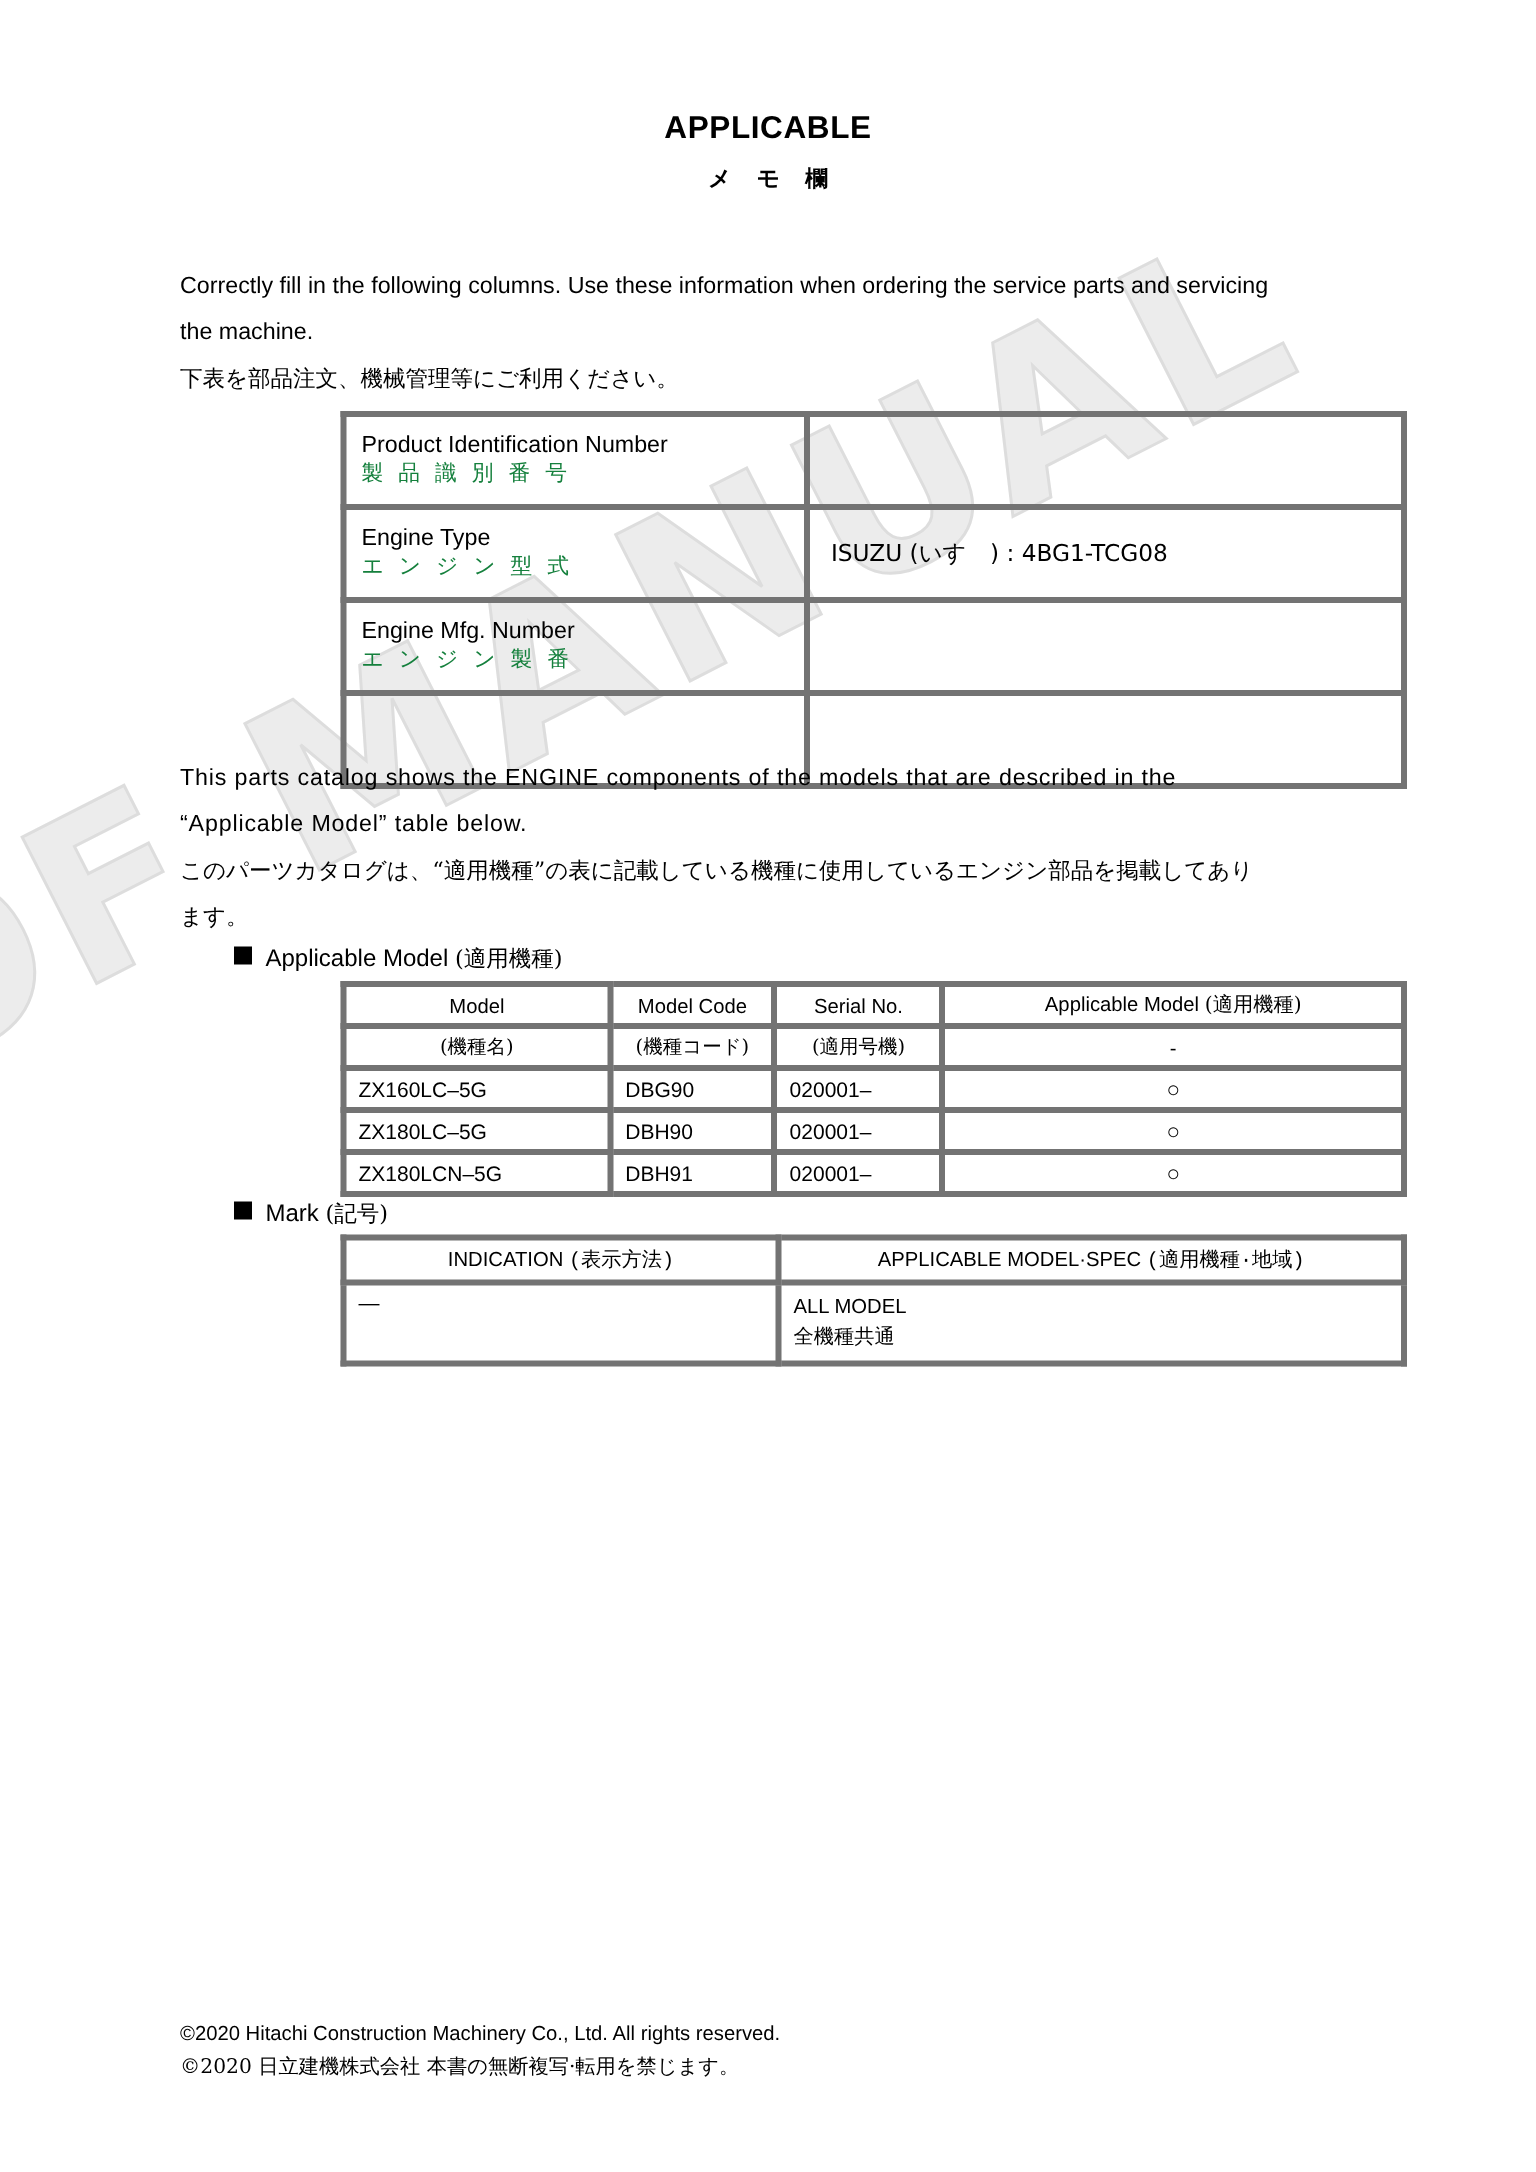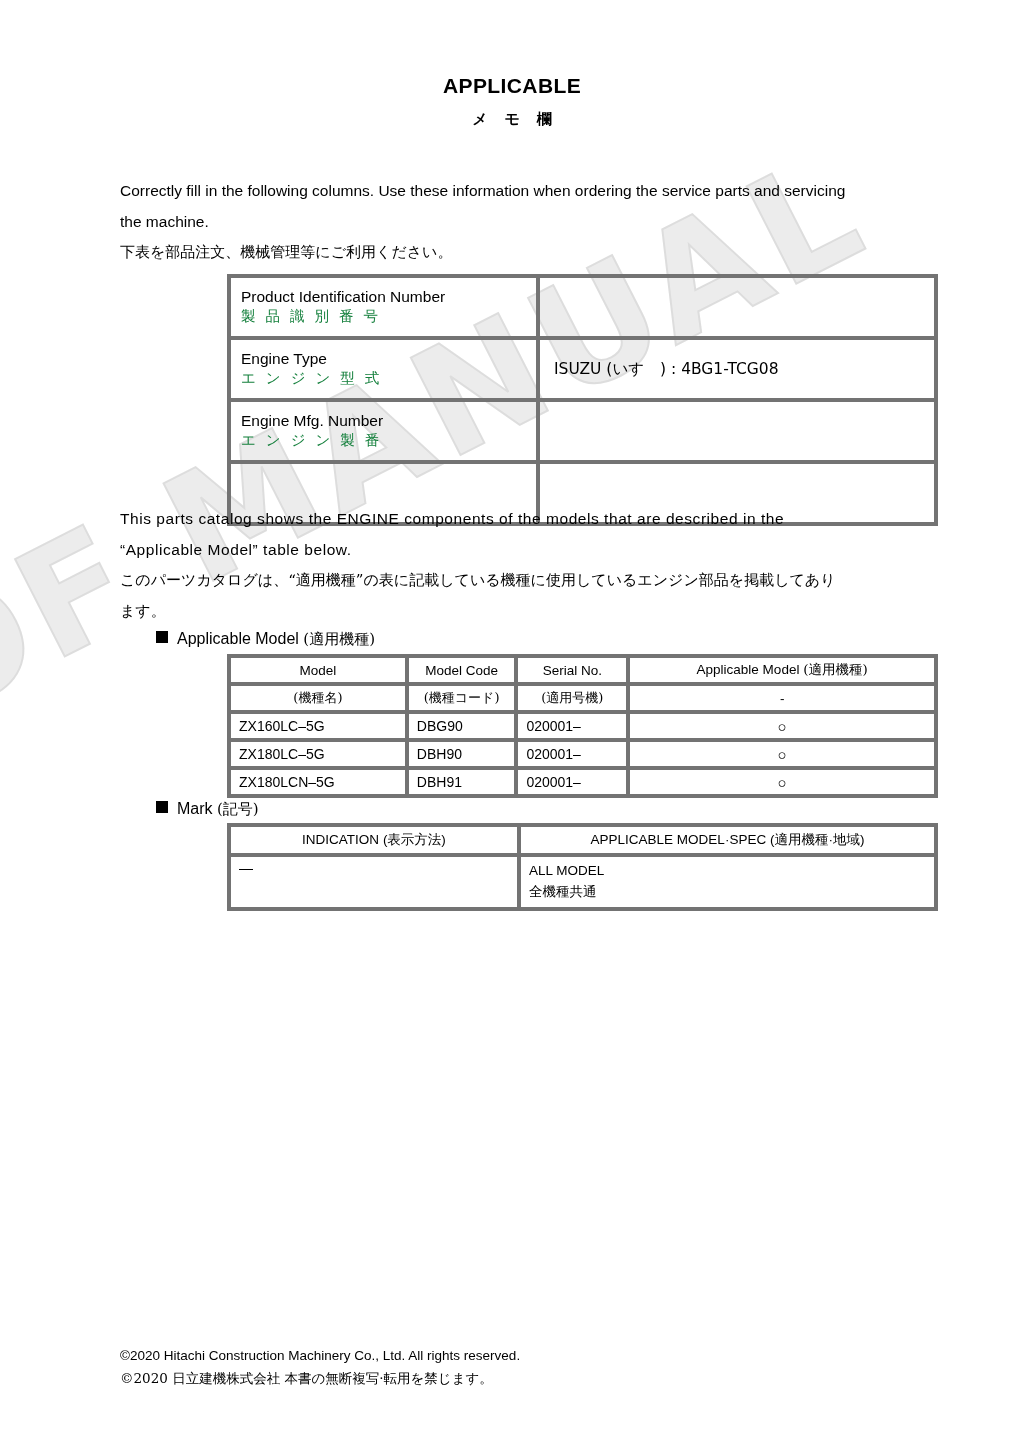--- a/index.html
+++ b/index.html
@@ -161,21 +161,21 @@
   #table-mark {
     left: 227px;
     top: 823px;
     width: 711px;
     font-size: 13.5px;
   }
   #table-mark td.head {
     text-align: center;
     height: 26px;
   }
-  #table-mark td.head .jp-inline { font-family: Liberation Sans, sans-serif; }
+  #table-mark td.head .jp-inline { font-family: Liberation Mono, monospace; }
   #table-mark td.ind-col { width: 286px; }
   #table-mark td.body {
     padding: 3px 0 5px 8px;
     height: 38px;
     vertical-align: top;
     line-height: 21px;
   }
   #table-mark td.body .jp-line {
     font-family: "DejaVu Serif", serif;
     font-size: 13.5px;

